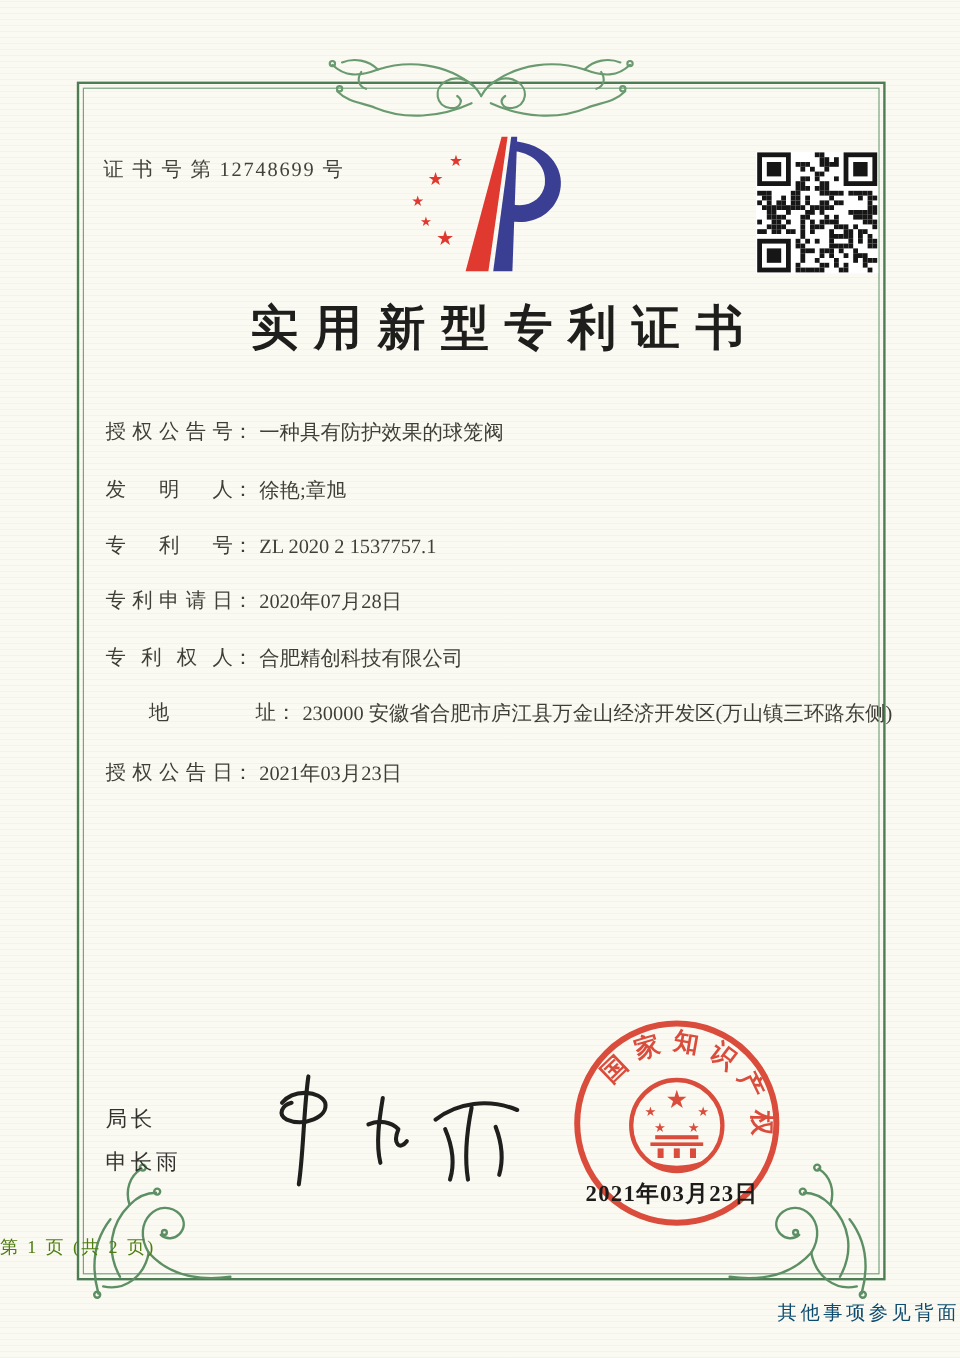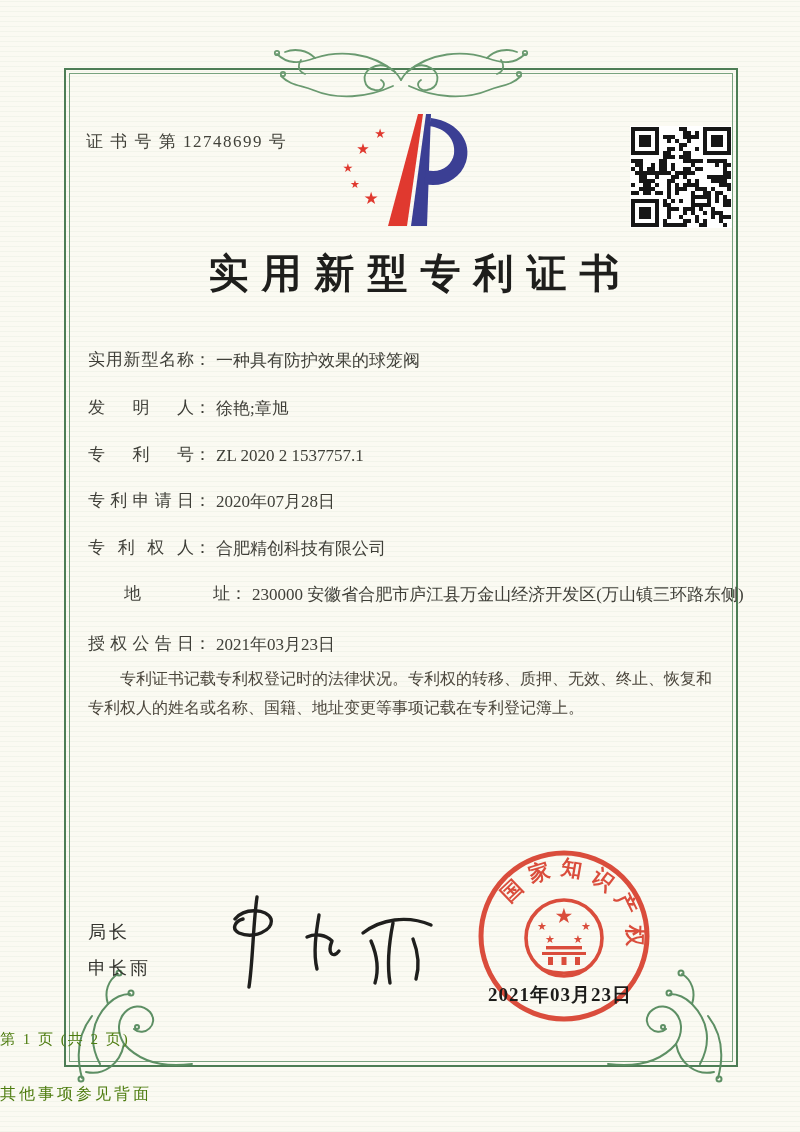--- a/index.html
+++ b/index.html
@@ -26,21 +26,21 @@
   .pair2{position:absolute;left:332px;top:0;white-space:nowrap;}
   
   .body-text{left:88px;top:664px;width:624px;font-size:16px;line-height:29px;color:#4b463c;}
   .body-text p{margin:0;text-indent:2em;}
   
   .bureau-title{left:88px;top:920px;font-size:18px;letter-spacing:3px;color:#33332e;}
   .bureau-name{left:88px;top:956px;font-size:18px;letter-spacing:3px;color:#33332e;}
   .seal-date{left:488px;top:982px;font-size:19px;font-weight:600;letter-spacing:1px;color:#1c1c1a;z-index:6;}
   
   .page-num{left:0;right:18px;top:1030px;text-align:left;font-size:15px;letter-spacing:2px;color:#4d7c0f;}
-  .back-note{left:0;right:0;top:1084px;text-align:left;font-size:16px;letter-spacing:3px;color:#4d7c0f;}
+  .back-note{left:0;right:0;top:1084px;text-align:right;font-size:16px;letter-spacing:3px;color:#0c4a6e;}
   svg{display:block;}
 </style>
 </head>
 <body>
 
 <div class="abs frame">
   <div class="frame-inner"></div>
 </div>
 
 <svg class="abs" style="left:268px;top:40px;" width="266" height="66" viewBox="0 0 266 66">
@@ -333,21 +333,21 @@
       <rect x="0" y="72" width="28" height="28"></rect>
         <rect x="4" y="76" width="20" height="20" fill="#fff"></rect>
         <rect x="8" y="80" width="12" height="12"></rect>
     </g>
   </g>
 </svg>
 
 <div class="abs title">实用新型专利证书</div>
 
 <div class="abs row" style="top:348px;">
-  <span class="flabel">实用新型名称</span><span class="colon">：</span><span class="fvalue">一种具有防护效果的球笼阀</span>
+  <span class="flabel">授权公告号</span><span class="colon">：</span><span class="fvalue">一种具有防护效果的球笼阀</span>
 </div>
 <div class="abs row" style="top:396px;">
   <span class="flabel">发明人</span><span class="colon">：</span><span class="fvalue">徐艳;章旭</span>
 </div>
 <div class="abs row" style="top:443px;">
   <span class="flabel">专利号</span><span class="colon">：</span><span class="fvalue">ZL 2020 2 1537757.1</span>
 </div>
 <div class="abs row" style="top:489px;">
   <span class="flabel">专利申请日</span><span class="colon">：</span><span class="fvalue">2020年07月28日</span>
 </div>
@@ -356,21 +356,20 @@
 </div>
 <div class="abs row" style="top:582px;margin-left:36px;">
   <span class="flabel">地址</span><span class="colon">：</span><span class="fvalue">230000 安徽省合肥市庐江县万金山经济开发区(万山镇三环路东侧)</span>
 </div>
 
 <div class="abs row" style="top:632px;width:624px;">
   <span style="white-space:nowrap;"><span class="flabel">授权公告日</span><span class="colon">：</span><span class="fvalue">2021年03月23日</span></span>
 </div>
 
 <div class="abs body-text">
-  <p>专利证书记载专利权登记时的法律状况。专利权的转移、质押、无效、终止、恢复和专利权人的姓名或名称、国籍、地址变更等事项记载在专利登记簿上。</p>
 </div>
 
 <div class="abs bureau-title">局长</div>
 <div class="abs bureau-name">申长雨</div>
 
 <svg class="abs" style="left:215px;top:885px;" width="230" height="115" viewBox="0 0 230 115">
   <g stroke="#1f1f1d" stroke-width="3.4" fill="none" stroke-linecap="round" stroke-linejoin="round">
     <path d="M42,12 C38,40 38,75 34,102"></path>
     <path d="M20,34 C30,22 52,24 56,34 C59,46 38,54 24,48 C16,44 20,36 28,34"></path>
     <path d="M104,30 C101,48 98,68 102,84"></path>

